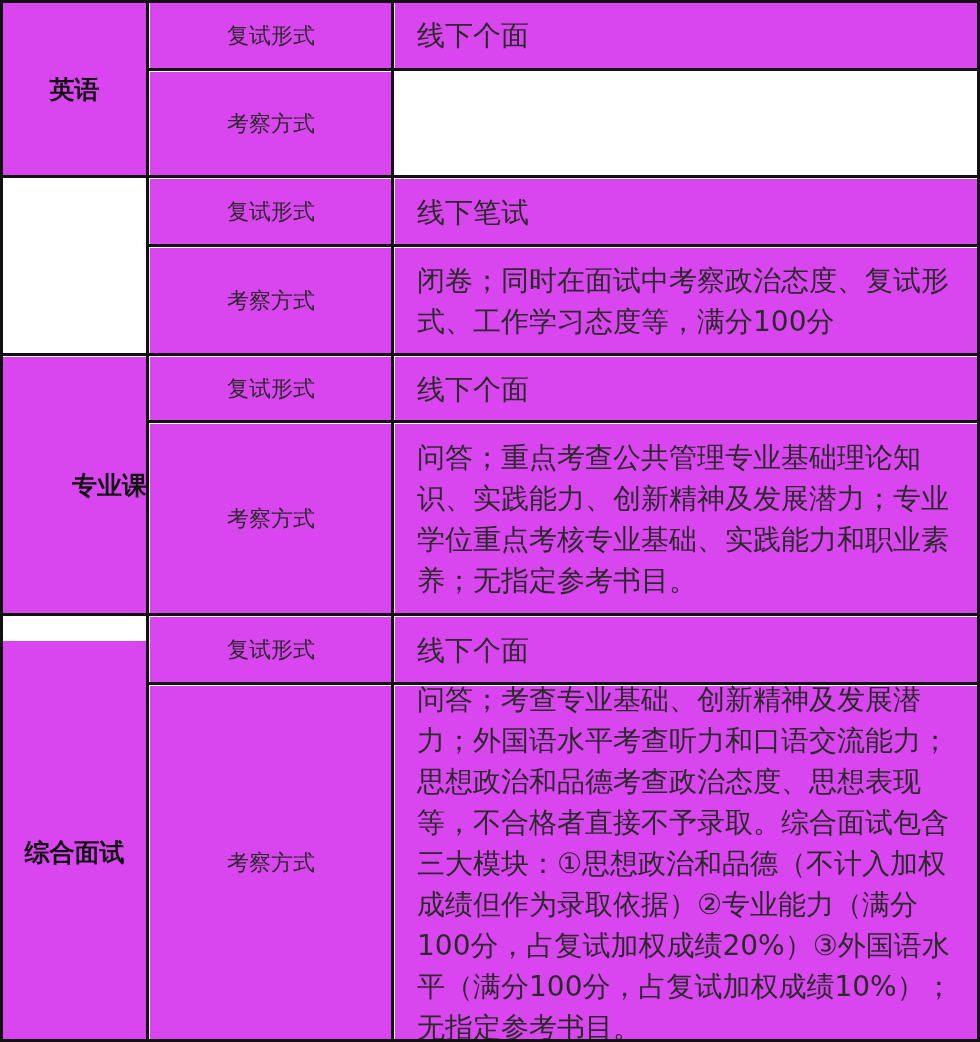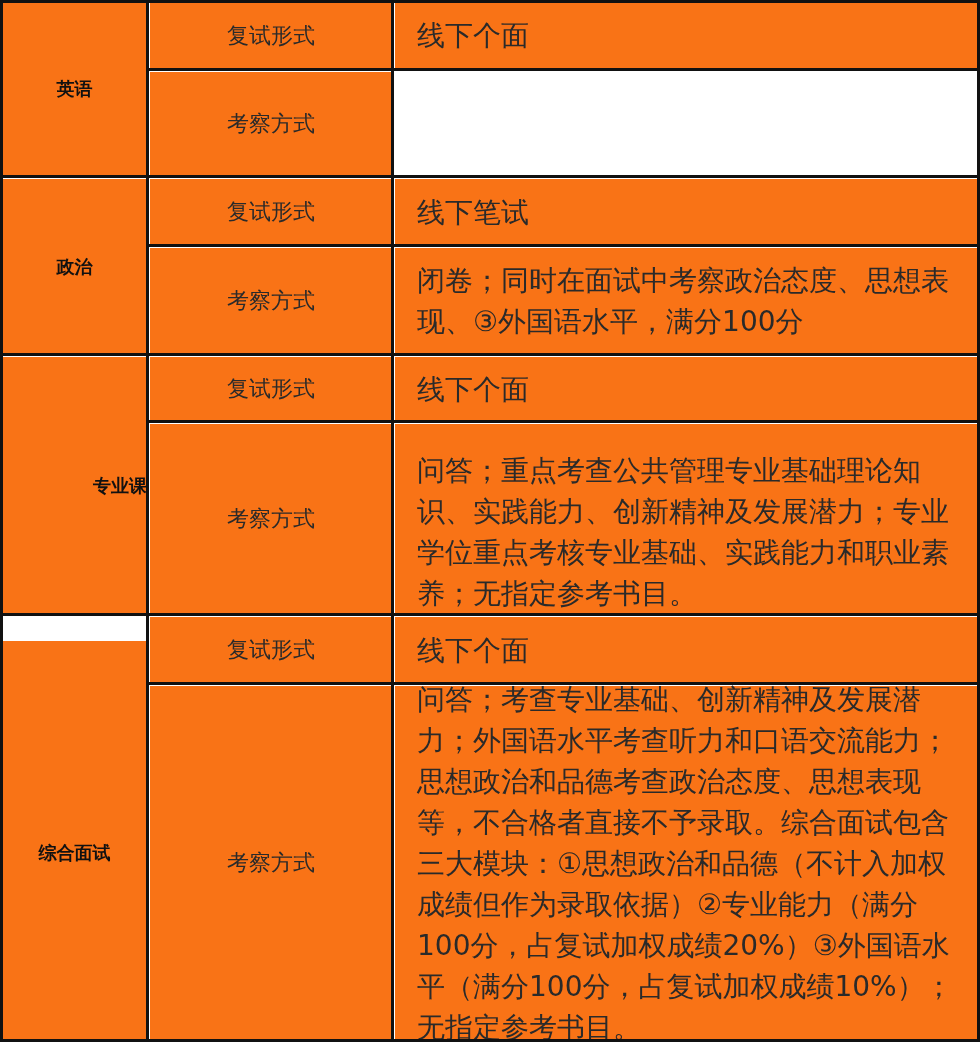--- a/index.html
+++ b/index.html
@@ -1,22 +1,22 @@
 <!DOCTYPE html>
 <html><head>
 <meta charset="utf-8">
 <style>
   html, body { margin:0; padding:0; background:#ffffff; }
   body { width:980px; height:1042px; overflow:hidden; position:relative;
          font-family: "DejaVu Sans", "Liberation Sans", sans-serif; color:#222; }
   .tbl { position:absolute; left:0; top:0; width:980px; height:1042px; }
-  .cell { position:absolute; box-sizing:border-box; display:flex; align-items:center; background:#f97316; }
+  .cell { position:absolute; box-sizing:border-box; display:flex; align-items:center; background:#d946ef; }
   .line-h { position:absolute; height:3px; background:#111; }
   .line-v { position:absolute; width:3px; background:#111; }
-  .subject { justify-content:center; font-weight:bold; font-size:18px; color:#111; }
+  .subject { justify-content:center; font-weight:bold; font-size:25px; color:#111; }
   .label { justify-content:center; font-size:22px; color:#2a2a2a; }
   .content { padding:0 18px 0 22px; font-size:28px; line-height:41px; color:#2a2a2a; }
 </style>
 </head>
 <body>
 
 <div class="tbl">
 
   <div class="cell subject" style="left:2px;top:2px;width:145px;height:174px;">
     <span>英语</span>
@@ -24,49 +24,46 @@
   <div class="cell label" style="left:150px;top:2px;width:242px;height:67px;">
     <span>复试形式</span>
   </div>
   <div class="cell content" style="left:395px;top:2px;width:582px;height:67px;">
     <span>线下个面</span>
   </div>
   <div class="cell label" style="left:150px;top:72px;width:242px;height:104px;">
     <span>考察方式</span>
   </div>
 
-  <div class="cell subject" style="left:2px;top:179px;width:145px;height:175px;">
-    <span>政治</span>
-  </div>
   <div class="cell label" style="left:150px;top:179px;width:242px;height:66px;">
     <span>复试形式</span>
   </div>
   <div class="cell content" style="left:395px;top:179px;width:582px;height:66px;">
     <span>线下笔试</span>
   </div>
   <div class="cell label" style="left:150px;top:248px;width:242px;height:106px;">
     <span>考察方式</span>
   </div>
   <div class="cell content" style="left:395px;top:248px;width:582px;height:106px;">
-    <span>闭卷；同时在面试中考察政治态度、思想表现、③外国语水平，满分100分</span>
+    <span>闭卷；同时在面试中考察政治态度、复试形式、工作学习态度等，满分100分</span>
   </div>
 
   <div class="cell subject" style="left:2px;top:357px;width:145px;height:257px;justify-content:flex-end;">
     <span>专业课</span>
   </div>
   <div class="cell label" style="left:150px;top:357px;width:242px;height:64px;">
     <span>复试形式</span>
   </div>
   <div class="cell content" style="left:395px;top:357px;width:582px;height:64px;">
     <span>线下个面</span>
   </div>
   <div class="cell label" style="left:150px;top:424px;width:242px;height:190px;">
     <span>考察方式</span>
   </div>
-  <div class="cell content" style="left:395px;top:424px;width:582px;height:190px;align-items:flex-end;">
+  <div class="cell content" style="left:395px;top:424px;width:582px;height:190px;">
     <span>问答；重点考查公共管理专业基础理论知识、实践能力、创新精神及发展潜力；专业学位重点考核专业基础、实践能力和职业素养；无指定参考书目。</span>
   </div>
 
   <div class="cell subject" style="left:2px;top:617px;width:145px;height:423px;margin-top:24px;">
     <span>综合面试</span>
   </div>
   <div class="cell label" style="left:150px;top:617px;width:242px;height:66px;">
     <span>复试形式</span>
   </div>
   <div class="cell content" style="left:395px;top:617px;width:582px;height:66px;">

